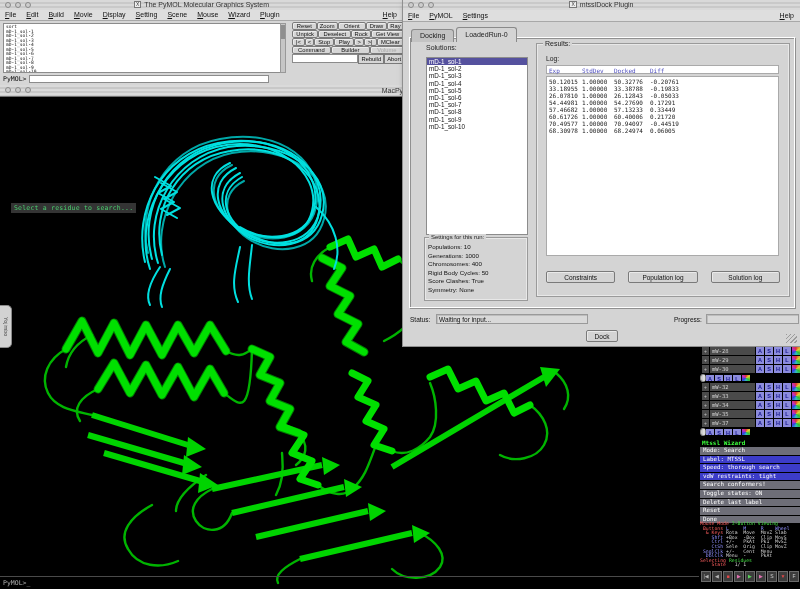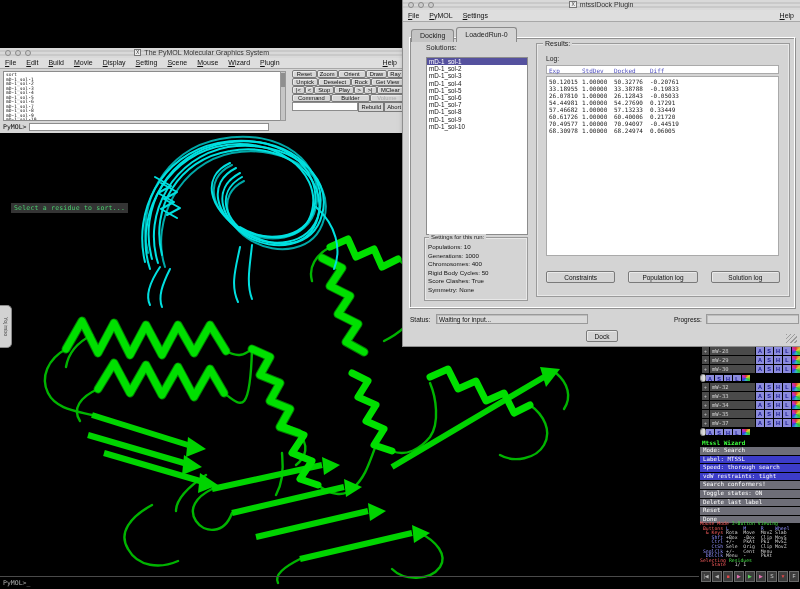--- a/index.html
+++ b/index.html
@@ -29,21 +29,21 @@
     font-size:5px;line-height:5px;padding:0 1px;margin-right:3px;vertical-align:1px;}
   .menubar{position:absolute;left:0;right:0;background:#dedede;border-bottom:1px solid #a8a8a8;
     font-size:7px;color:#111;line-height:9px;white-space:nowrap;}
   .menu-item{display:inline-block;padding:0 5px;}
   .menu-item::first-letter{text-decoration:underline;}
   .menu-help{float:right;padding:0 6px;}
   .grip{position:absolute;background:repeating-linear-gradient(135deg,#9b9b9b 0 1px,rgba(0,0,0,0) 1px 3px);}
 
   
   #tkwin{position:absolute;left:0;top:0;width:404px;height:85px;background:#d6d6d6;z-index:5;
-    border-right:1px solid #888;box-sizing:border-box;margin-top:48px;}
+    border-right:1px solid #888;box-sizing:border-box;}
   #tk-textarea{position:absolute;left:3px;top:23px;width:282px;height:50px;background:#fff;
     border:1px solid #8c8c8c;overflow:hidden;font-size:4.6px;line-height:4.55px;color:#111;padding:1px 2px;box-sizing:border-box;}
   #tk-scroll{position:absolute;left:280px;top:23px;width:6px;height:50px;background:#c6c6c6;border:1px solid #999;box-sizing:border-box;}
   #tk-scroll .thumb{position:absolute;left:0;top:1px;width:4px;height:14px;background:#8f8f8f;}
   #tk-promptrow{position:absolute;left:3px;top:75px;width:283px;height:9px;font-size:6.5px;color:#000;}
   #tk-promptrow .plabel{float:left;line-height:9px;}
   #tk-input{float:left;width:240px;height:8px;background:#fff;border:1px solid #8c8c8c;margin-left:3px;box-sizing:border-box;}
   #btn-rows{position:absolute;left:292px;top:22px;width:112px;}
   .btn-row{display:flex;height:8px;}
   .tk-btn{flex-basis:0;background:#d6d6d6;border:1px solid #7a7a7a;border-radius:2px;
@@ -209,21 +209,21 @@
           <path d="M155,80 l16,9 l-13,7 l16,9 l-13,7 l16,9"></path>
           <path d="M161,86 l16,9 l-13,7 l16,9 l-13,7"></path>
           <path d="M160,170 C150,185 145,198 150,208"></path>
           <path d="M170,172 C162,188 158,200 162,210"></path>
           <path d="M240,150 C236,170 230,188 238,205"></path>
           <path d="M252,148 C250,168 246,186 252,202"></path>
           <path d="M316,110 C336,128 342,152 334,172"></path>
         </g>
       </g>
     </svg>
-    <div id="hint">Select a residue to sort...</div>
+    <div id="hint">Select a residue to search...</div>
     <div id="drawer-tab">
       <span>Yojimbo</span>
     </div>
     <div id="vp-divider"></div>
     <div id="vp-prompt" class="mono">PyMOL&gt;_</div>
   </div>
 
   <div id="glstrip">
     <div class="lights">
       <span class="light"></span>

